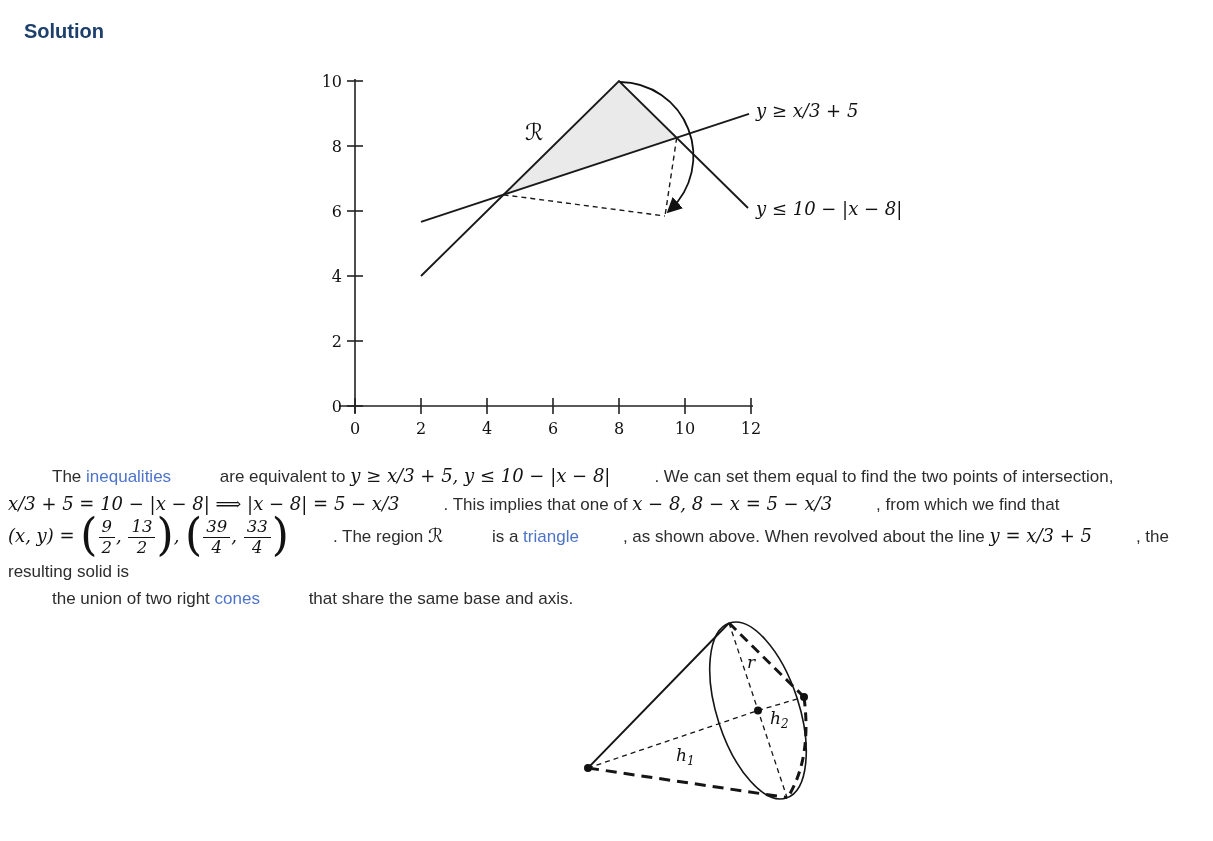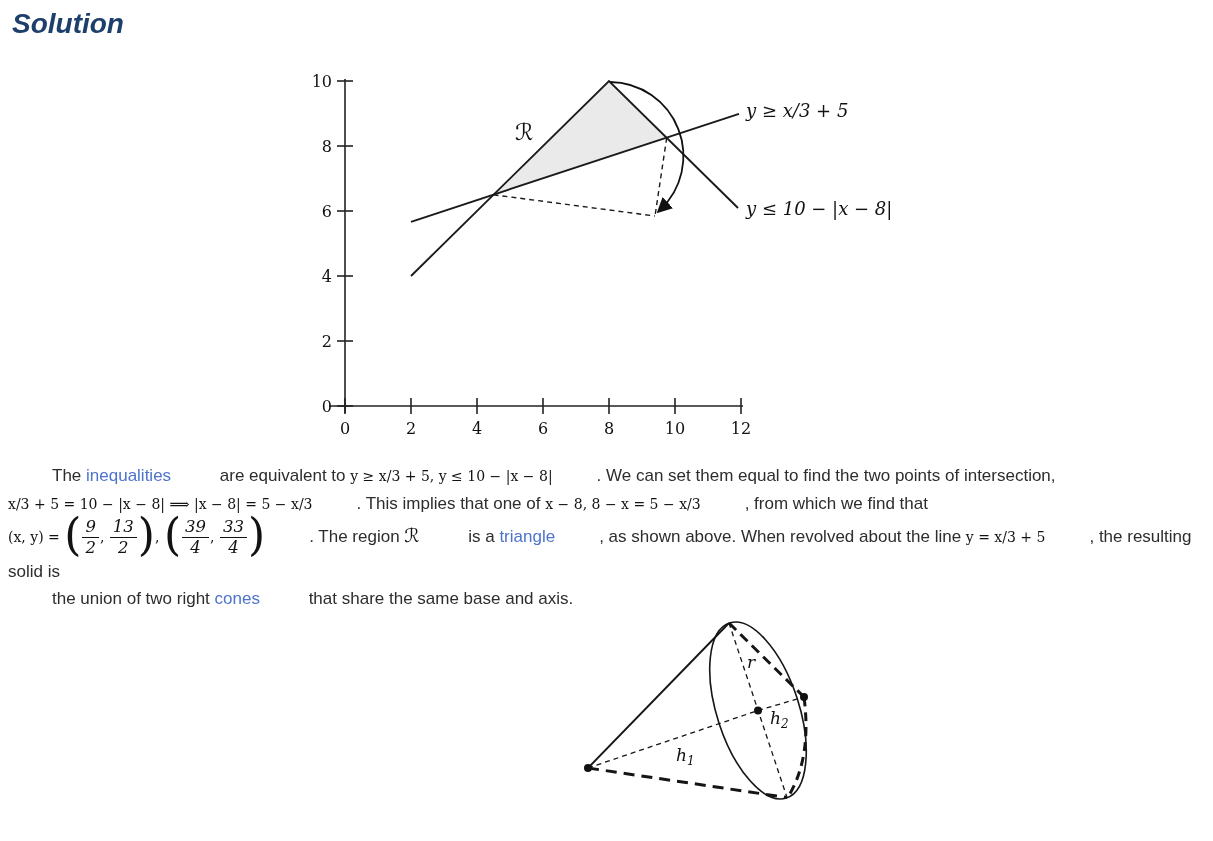--- a/index.html
+++ b/index.html
@@ -2,29 +2,29 @@
 <html style="--heading: #1c3f6b; --link: #4d73cb; --text: #2d2d2d; --math: #121212; --region_fill: #eaeaea;"><head>
 <meta charset="utf-8">
 <style>
   :root{
     --heading:#1c3f6b; --link:#4d73cb; --text:#2d2d2d; --math:#121212;
     --region_fill:#eaeaea; --stroke:#1a1a1a;
   }
   html,body{margin:0;padding:0;background:#ffffff;}
   body{width:1213px;height:841px;position:relative;overflow:hidden;
        font-family:"Liberation Sans",sans-serif;color:var(--text);}
-  .heading{position:absolute;left:8px;top:4px;margin:4px;font-size:28px;font-weight:bold;
-           color:var(--heading);font-family:"Liberation Sans",sans-serif;font-style:italic;}
-  .graph-wrap{position:absolute;left:294px;top:60px;width:600px;height:392px;}
+  .heading{position:absolute;left:8px;top:4px;margin:16px;font-size:20px;font-weight:bold;
+           color:var(--heading);font-family:"Liberation Sans",sans-serif;}
+  .graph-wrap{position:absolute;left:304px;top:60px;width:600px;height:392px;}
   .cone-wrap{position:absolute;left:560px;top:600px;width:280px;height:241px;}
   .para{position:absolute;left:8px;top:462px;width:1202px;margin:0;
         font-size:17px;line-height:27px;color:var(--text);}
   .t{font-family:"Liberation Sans",sans-serif;margin-left:44px;}
-  .m{font-family:"DejaVu Serif","DejaVu Sans",serif;
-     font-size:14px;color:var(--math);}
+  .m{font-family:"DejaVu Serif","DejaVu Sans",serif;font-style:italic;
+     font-size:18px;color:var(--math);}
   .scriptR{font-style:normal;font-size:19px;}
   .lnk{color:var(--link);text-decoration:none;cursor:pointer;}
   .frac{display:inline-block;text-align:center;vertical-align:middle;
         font-family:"DejaVu Serif",serif;font-style:italic;font-size:16.5px;
         line-height:1.12;color:var(--math);margin:0 1px;}
   .frac .num{display:block;border-bottom:1.4px solid #111;padding:0 3px 1px;}
   .frac .den{display:block;padding-top:1px;}
   .bigparen{font-family:"DejaVu Serif",serif;font-size:44px;font-weight:normal;
             vertical-align:middle;line-height:0;display:inline-block;color:var(--math);
             position:relative;top:-3px;}

